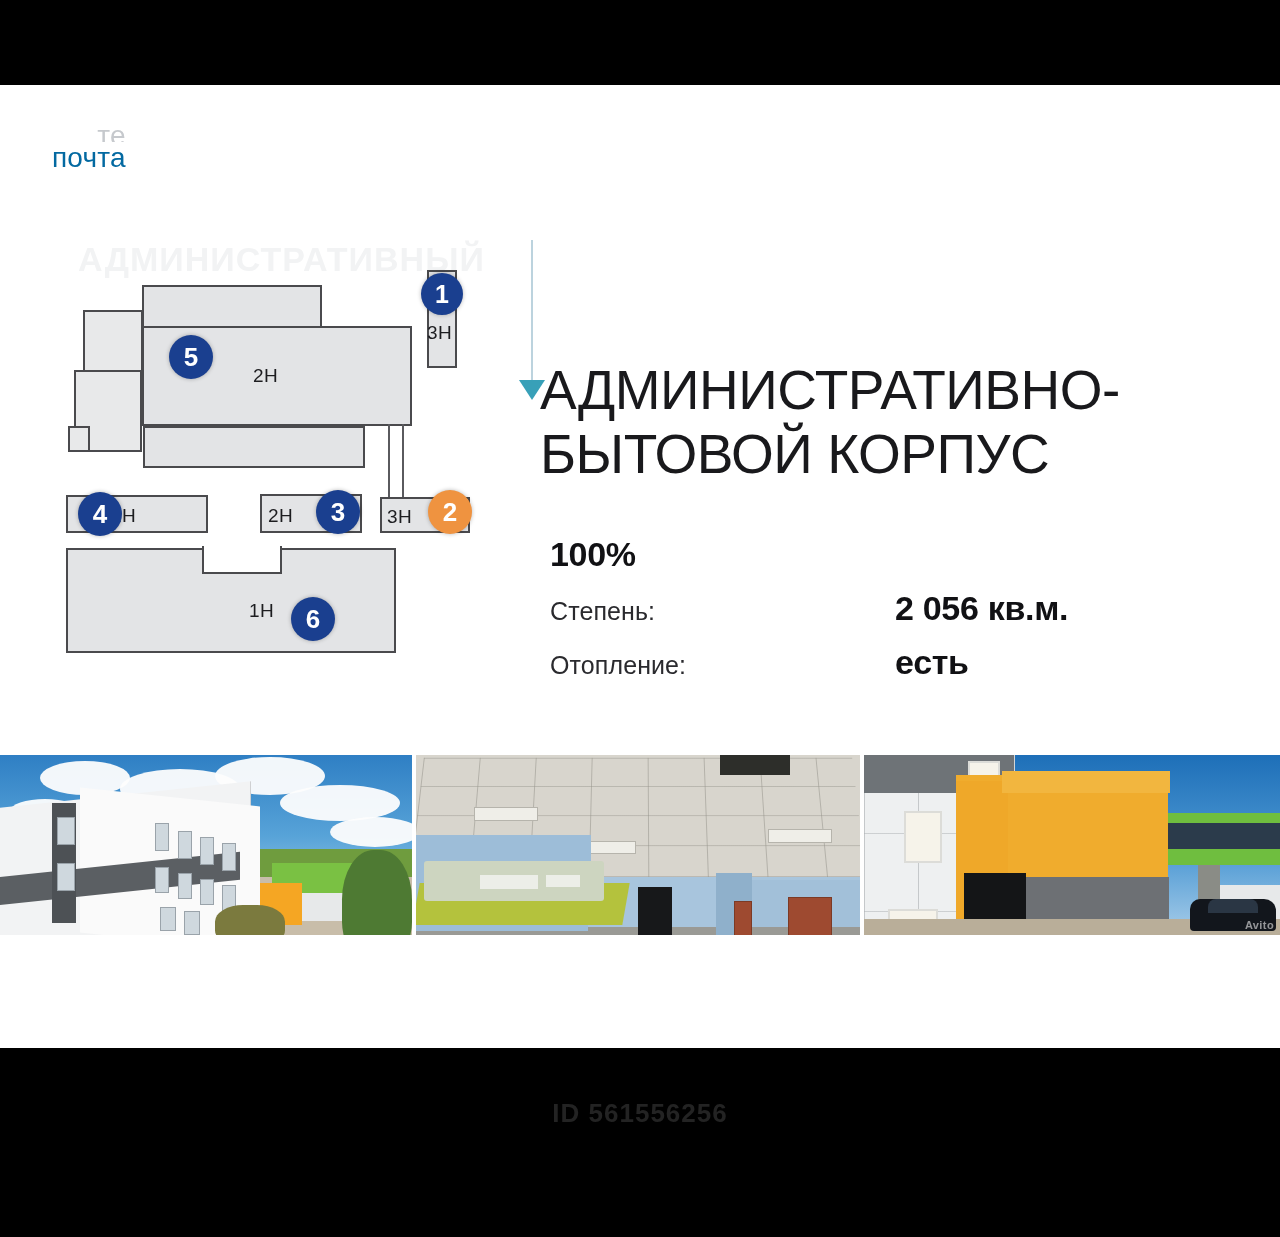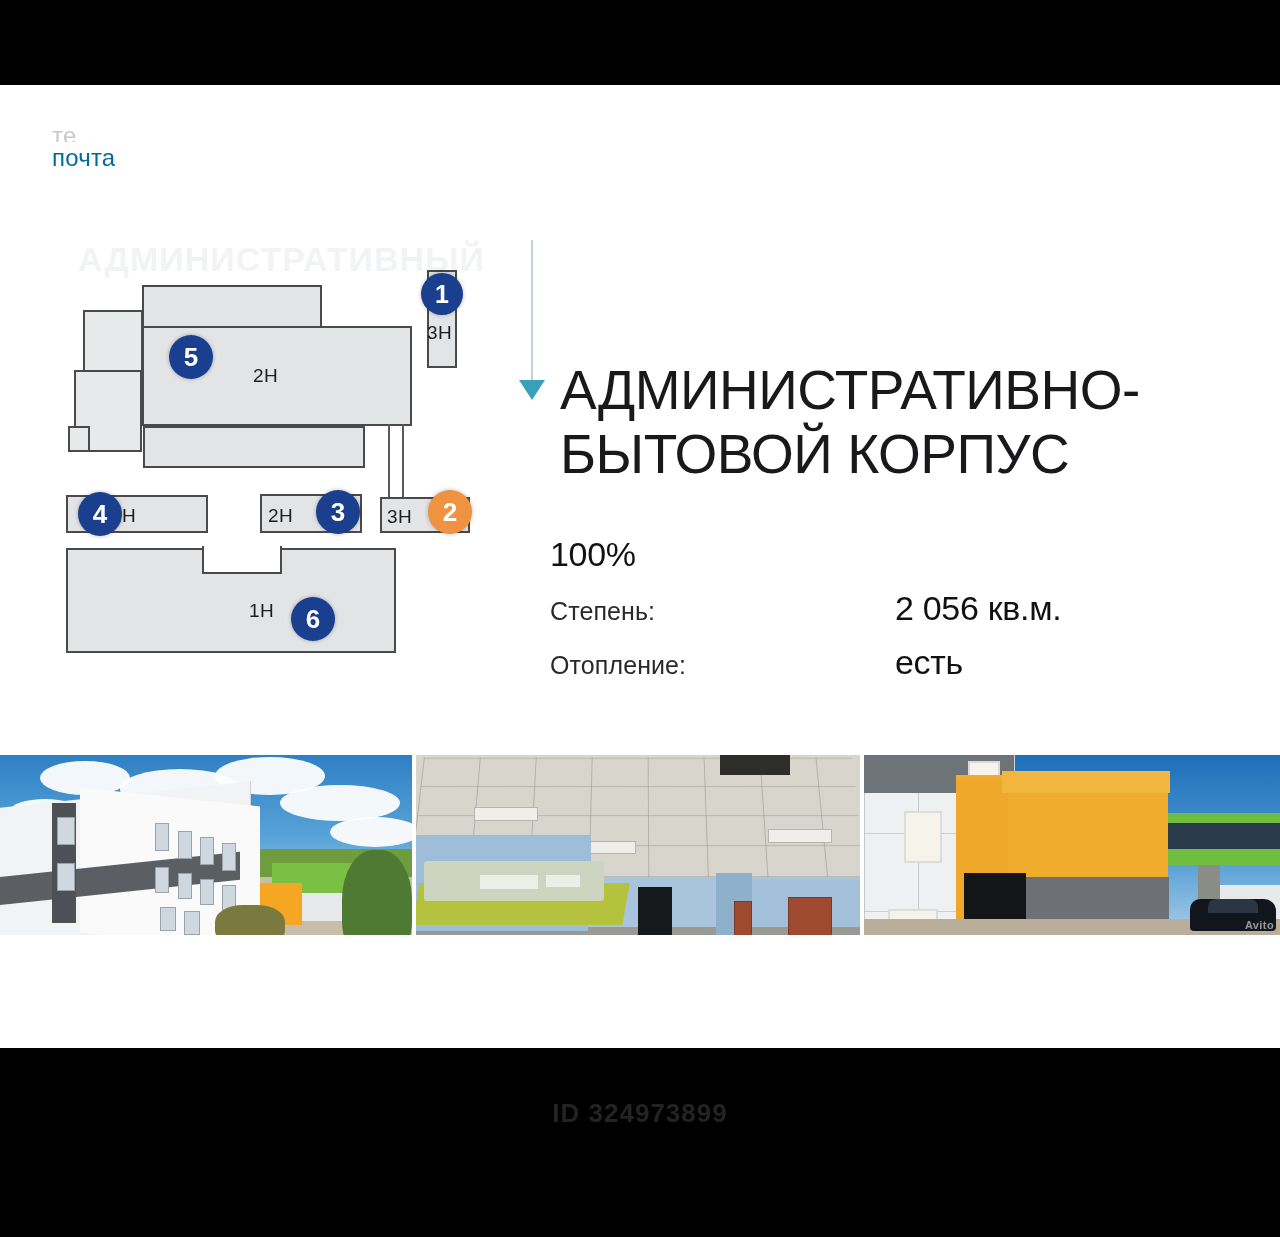--- a/index.html
+++ b/index.html
@@ -18,49 +18,50 @@
 
   
   .slide{
     position:absolute;left:0;top:85px;width:1280px;height:963px;
     background:#ffffff;
   }
 
   
   .hdr{
     position:absolute;left:52px;top:35px;
-    color:#b9bcc0;font-size:24px;line-height:32px;letter-spacing:.2px;
+    color:#b9bcc0;font-size:28px;line-height:32px;letter-spacing:.2px;
     white-space:nowrap;
+    text-align:right;
   }
   .hdr .l1{display:block;color:#c6c9cd;height:22px;overflow:hidden;}
   .hdr .l2{display:block;color:#0369a1;}
 
   
   .plan-watermark{
     position:absolute;left:78px;top:155px;
     font-size:34px;font-weight:700;letter-spacing:1px;
     color:#f2f3f4;white-space:nowrap;user-select:none;
   }
 
   
   .title{
-    position:absolute;left:560px;top:236px;width:680px;
+    position:absolute;left:540px;top:236px;width:680px;
     font-size:55px;line-height:64px;font-weight:400;
     color:#19191c;letter-spacing:-0.5px;
   }
 
   
   .specs{position:absolute;left:550px;top:450px;width:660px;}
   .spec-row{display:flex;align-items:baseline;height:54px;}
   .spec-label{
     width:345px;flex:0 0 345px;
     font-size:25px;color:#2a2a2e;font-weight:400;letter-spacing:.1px;
   }
   .spec-value{
-    font-size:34px;font-weight:400;color:#111114;letter-spacing:-0.3px;
+    font-size:34px;font-weight:700;color:#111114;letter-spacing:-0.3px;
   }
 
   
   .plan{position:absolute;left:60px;top:155px;width:440px;height:450px;}
   .blk{
     position:absolute;
     background:#e3e4e6;
     border:2px solid #4a4a4d;
     box-sizing:border-box;
   }
@@ -346,14 +347,14 @@
       <div class="car"></div>
       <div class="carw"></div>
       <div class="avito">Avito</div>
     </div>
   </div>
 </div>
 
 <div class="bar-bottom"></div>
 
 <div class="cian">
-  <div class="cian-id">ID 324973899</div>
+  <div class="cian-id">ID 561556256</div>
 </div>
 
 </body></html>

